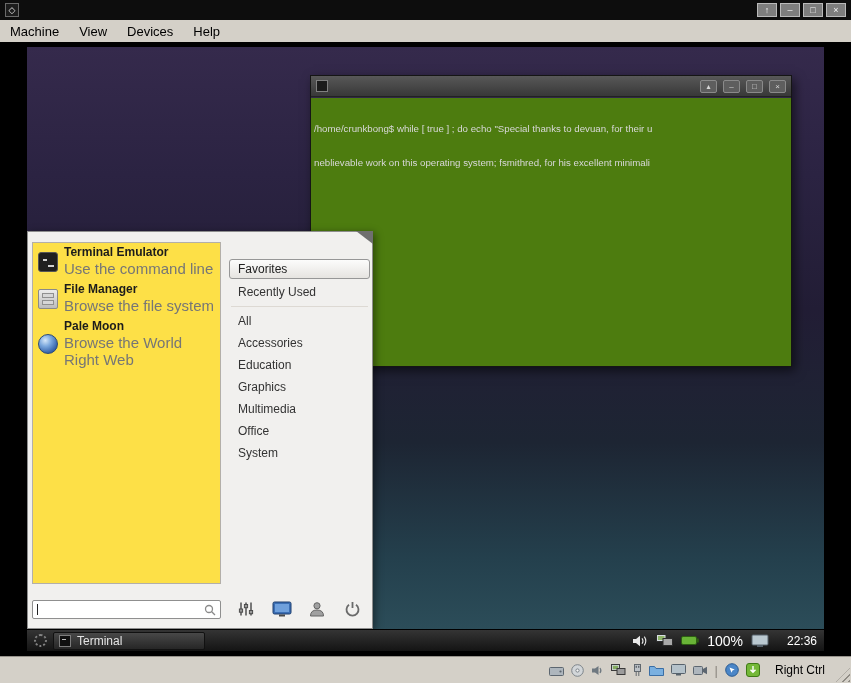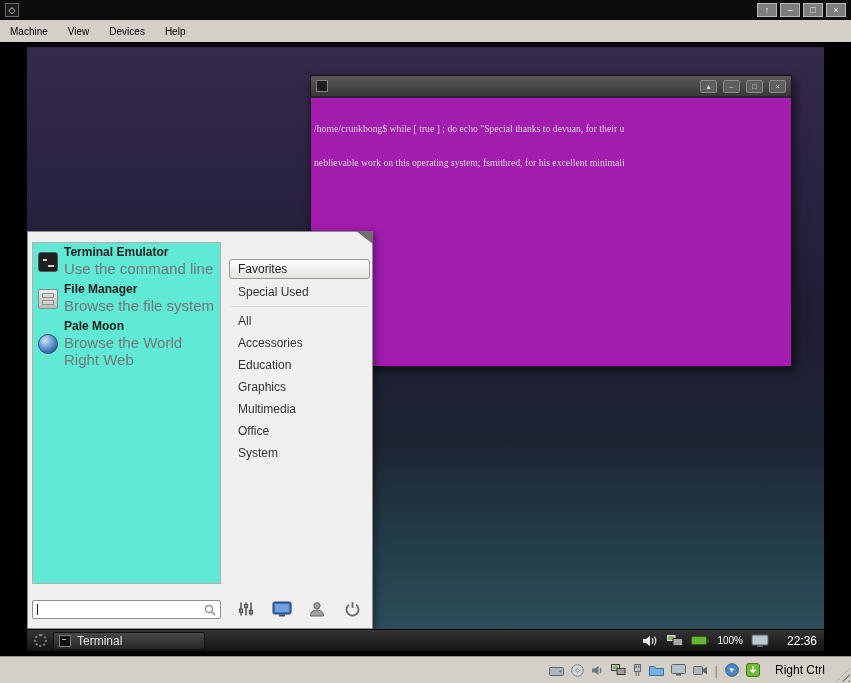--- a/index.html
+++ b/index.html
@@ -9,50 +9,50 @@
   
   .vbox-titlebar { position:absolute; top:0; left:0; right:0; height:20px; background:#0d0d0d;
     display:flex; align-items:center; padding:0 5px; }
   .vbox-logo { width:14px; height:14px; background:#1c1c1c; border:1px solid #6a6a6a;
     color:#e0e0e0; font-size:9px; line-height:12px; text-align:center; }
   .win-buttons { margin-left:auto; display:flex; gap:3px; }
   .win-btn { width:20px; height:14px; background:#7d7d7d; border:1px solid #b9b9b9;
     color:#f2f2f2; font-size:9px; line-height:12px; text-align:center; cursor:default; }
 
   .vbox-menubar { position:absolute; top:20px; left:0; right:0; height:22px; background:#d4d0c8;
-    display:flex; align-items:center; font-size:10px; color:#000; }
+    display:flex; align-items:center; font-size:13px; color:#000; }
   .menu-item { padding:2px 10px; }
 
   
   .vm-area { position:absolute; top:42px; left:0; width:851px; height:614px; background:#000; }
   .guest { position:absolute; left:27px; top:5px; width:797px; height:604px; overflow:hidden; }
   .desktop { position:absolute; inset:0 0 22px 0;
     background:linear-gradient(180deg,#352a4c 0%,#2b2342 22%,#221d35 45%,#1d2533 68%,#24404d 88%,#2c4d59 100%); }
 
   
   .term { position:absolute; left:283px; top:28px; width:482px; height:292px;
     border:1px solid #151515; box-shadow:3px 4px 10px rgba(0,0,0,.55); }
   .term-titlebar { height:21px; background:linear-gradient(#585858,#383838);
     border-bottom:1px solid #222; display:flex; align-items:center; padding:0 5px; }
   .term-icon { width:12px; height:12px; background:#1b1b1b; border:1px solid #808080; }
   .term-btns { margin-left:auto; display:flex; gap:6px; }
   .term-btn { width:17px; height:13px; background:#5e5e5e; border:1px solid #8a8a8a; border-radius:2px;
     color:#d6d6d6; font-size:8px; line-height:11px; text-align:center; }
-  .term-body { position:absolute; top:22px; left:0; right:0; bottom:0; background:#a21caf;
-    padding:2px 3px; font-family:Liberation Serif, serif; font-size:9.7px; line-height:11.4px;
+  .term-body { position:absolute; top:22px; left:0; right:0; bottom:0; background:#4d7c0f;
+    padding:2px 3px; font-family:Liberation Sans, sans-serif; font-size:9.7px; line-height:11.4px;
     color:#d8d8d8; white-space:pre; overflow:hidden; }
   .cursor { background:#35d435; color:#000; }
 
   
   .whisker { position:absolute; left:0; bottom:22px; width:346px; height:398px;
     background:#f1f0ee; border:1px solid #8d8d8d; box-shadow:2px 2px 8px rgba(0,0,0,.45); }
   .menu-fold { position:absolute; top:-1px; right:-1px; width:0; height:0;
     border-top:13px solid #6f6f6f; border-left:17px solid transparent; }
   .apps-panel { position:absolute; left:4px; top:10px; width:189px; height:342px;
-    background:#5eead4; border:1px solid #b3afa9; overflow:hidden; }
+    background:#fde047; border:1px solid #b3afa9; overflow:hidden; }
   .app-row { display:flex; align-items:center; gap:6px; padding:3px 5px; cursor:default; }
   .app-icon { width:20px; height:20px; flex:0 0 20px; position:relative; }
   .icon-term-app { background:#1f1f1f; border:1px solid #565656; border-radius:3px; }
   .icon-term-app i { position:absolute; background:#cfcfcf; }
   .icon-term-app .p1 { left:4px; top:6px; width:4px; height:2px; }
   .icon-term-app .p2 { left:9px; top:12px; width:6px; height:2px; }
   .icon-files-app { background:linear-gradient(#ececec,#bcbcbc); border:1px solid #8a8a8a; border-radius:2px; }
   .icon-files-app i { position:absolute; left:3px; right:3px; height:5px; background:#d7d7d7; border:1px solid #909090; }
   .icon-files-app .d1 { top:3px; } .icon-files-app .d2 { top:10px; }
   .icon-globe-app { border-radius:50%;
@@ -84,21 +84,21 @@
   .taskbar { position:absolute; left:0; right:0; bottom:0; height:22px;
     background:linear-gradient(#343434,#141414); border-top:1px solid #000;
     display:flex; align-items:center; padding:0 4px; }
   .spinner { width:13px; height:13px; border:2px dotted #848484; border-radius:50%; margin:0 6px 0 3px; }
   .task-btn { width:152px; height:18px; background:linear-gradient(#484848,#262626);
     border:1px solid #111; border-radius:2px; display:flex; align-items:center; gap:6px;
     padding:0 5px; color:#e4e4e4; font-size:12px; }
   .mini-term { width:12px; height:12px; background:#101010; border:1px solid #7d7d7d; position:relative; }
   .mini-term i { position:absolute; left:2px; top:3px; width:4px; height:1.5px; background:#bbb; }
   .tray { margin-left:auto; display:flex; align-items:center; gap:8px; }
-  .tray-text { color:#fff; font-size:10px;text-align:right; }
+  .tray-text { color:#fff; font-size:14px;text-align:right; }
   .clock { color:#fff; font-size:12px; margin-left:10px; margin-right:3px; }
 
   
   .statusbar { position:absolute; bottom:0; left:0; right:0; height:27px; background:#d4d0c8;
     border-top:1px solid #97938c; display:flex; align-items:center; justify-content:flex-end;
     gap:7px; padding-right:26px; }
   .sep { color:#8a867e; font-size:13px; }
   .hostkey-label { font-size:12px; color:#000; margin-left:8px; }
   .grip { position:absolute; right:1px; bottom:1px; width:14px; height:14px;
     background:repeating-linear-gradient(135deg,#8f8b84 0 1.5px,transparent 1.5px 4.5px);
@@ -175,21 +175,21 @@
             <span class="app-icon icon-globe-app"></span>
             <span class="app-text">
               <span class="app-title">Pale Moon</span>
               <span class="app-sub">Browse the World Right Web</span>
             </span>
           </div>
         </div>
 
         <div class="cats">
           <div class="cat-selected">Favorites</div>
-          <div class="cat">Special Used</div>
+          <div class="cat">Recently Used</div>
           <div class="cat-sep"></div>
           <div class="cat">All</div>
           <div class="cat">Accessories</div>
           <div class="cat">Education</div>
           <div class="cat">Graphics</div>
           <div class="cat">Multimedia</div>
           <div class="cat">Office</div>
           <div class="cat">System</div>
         </div>
 

